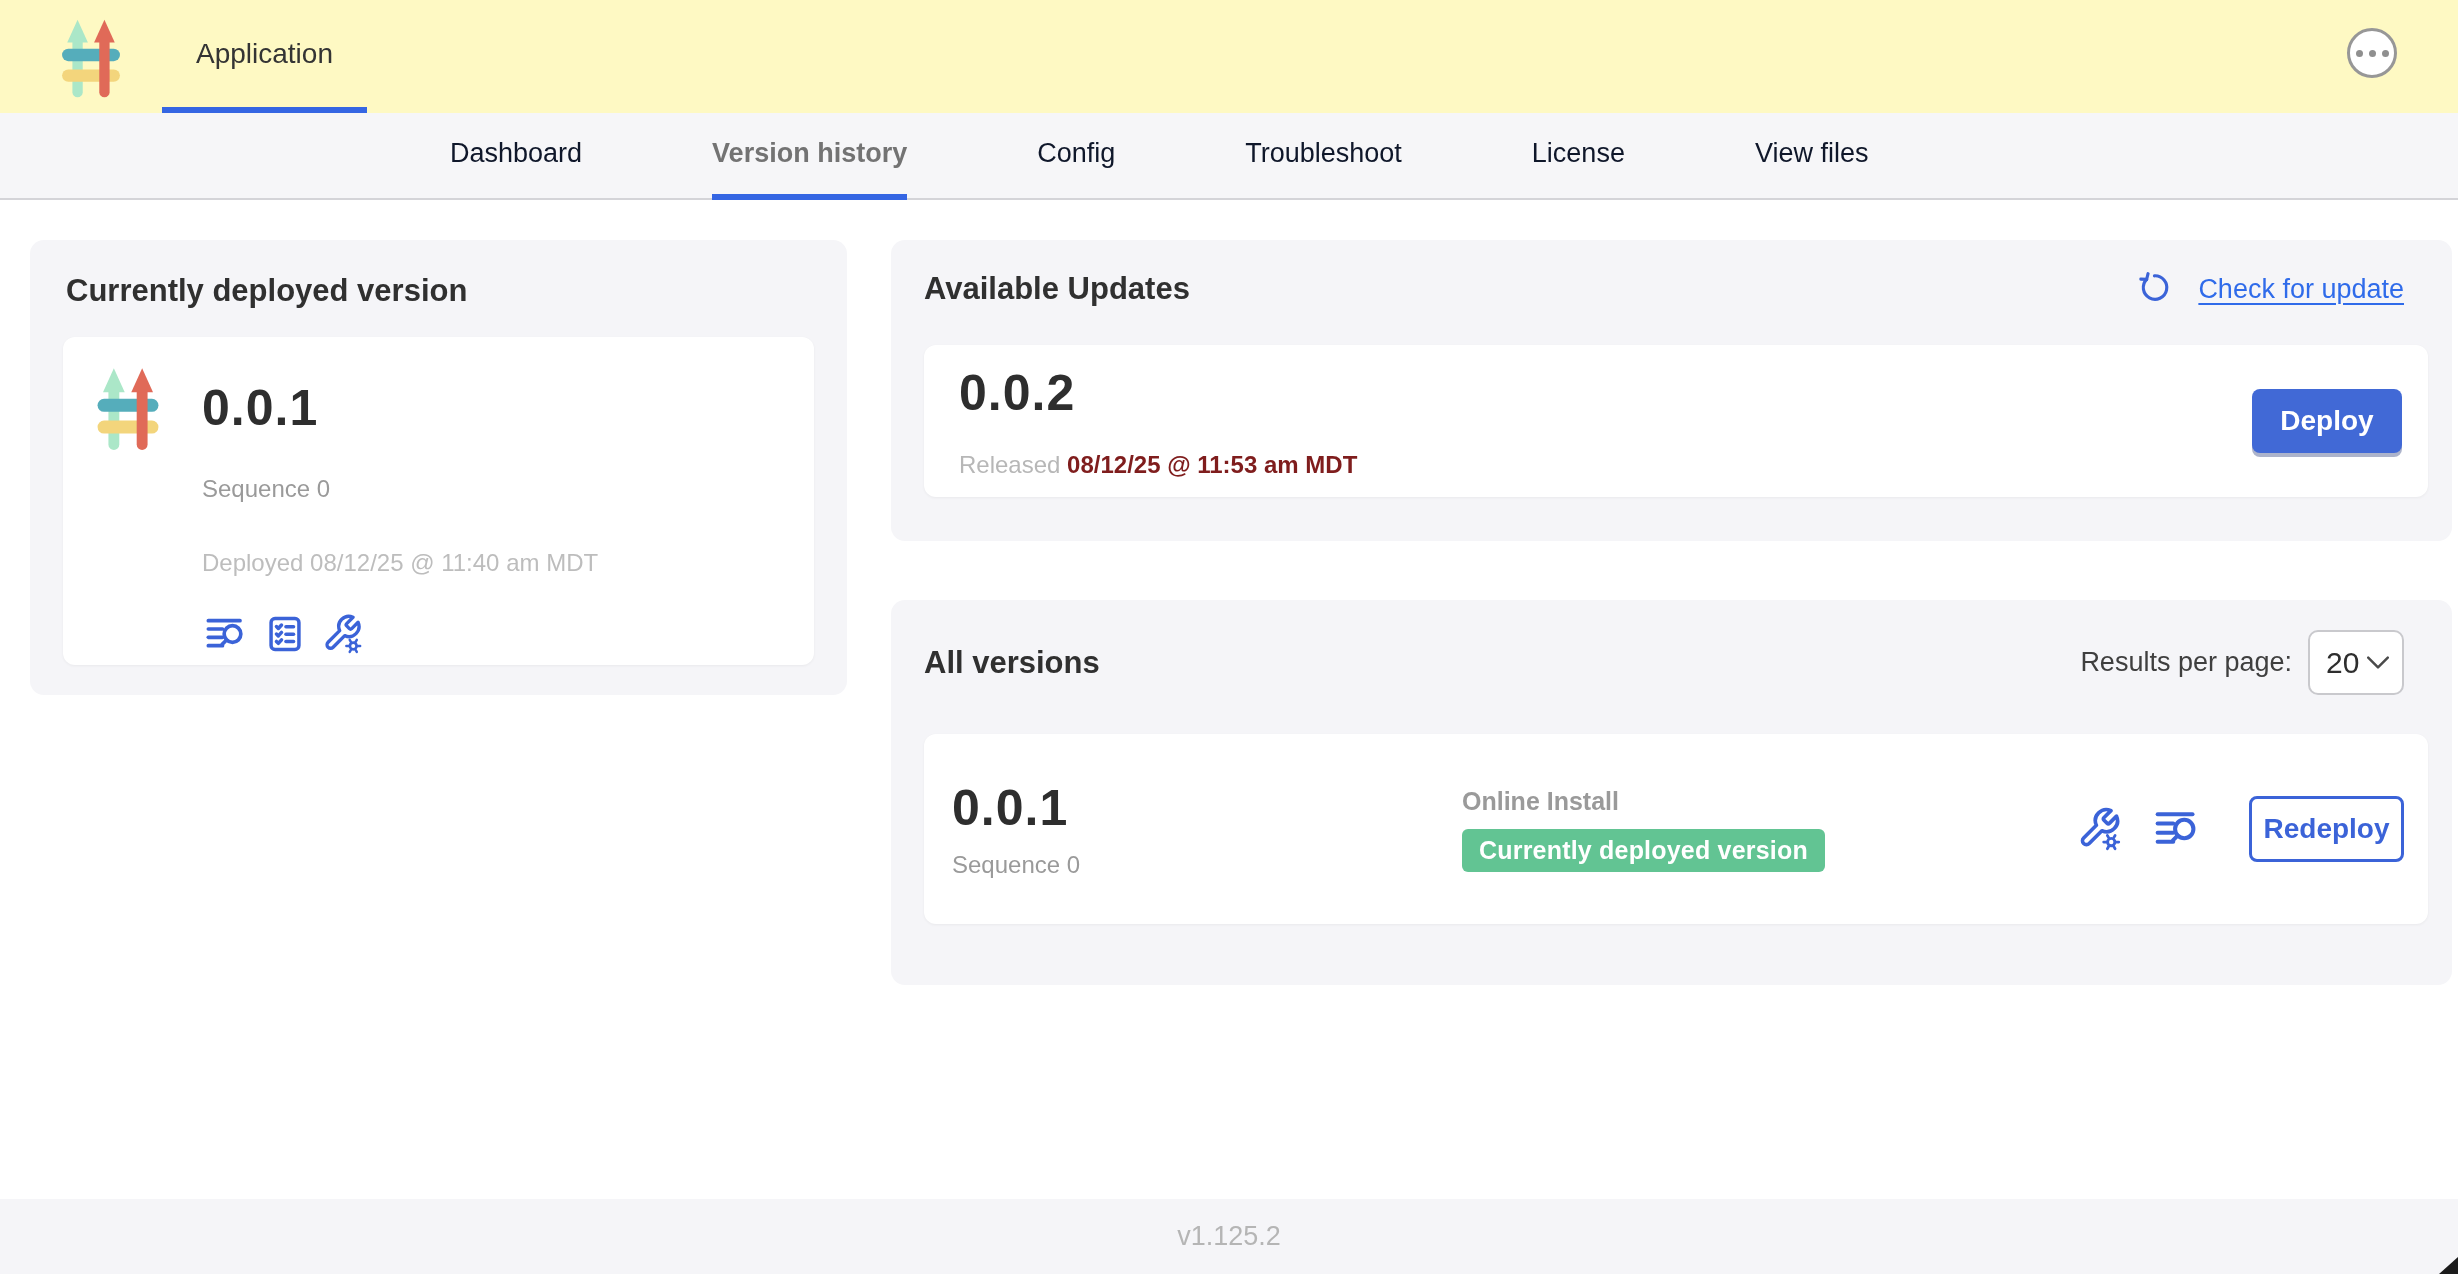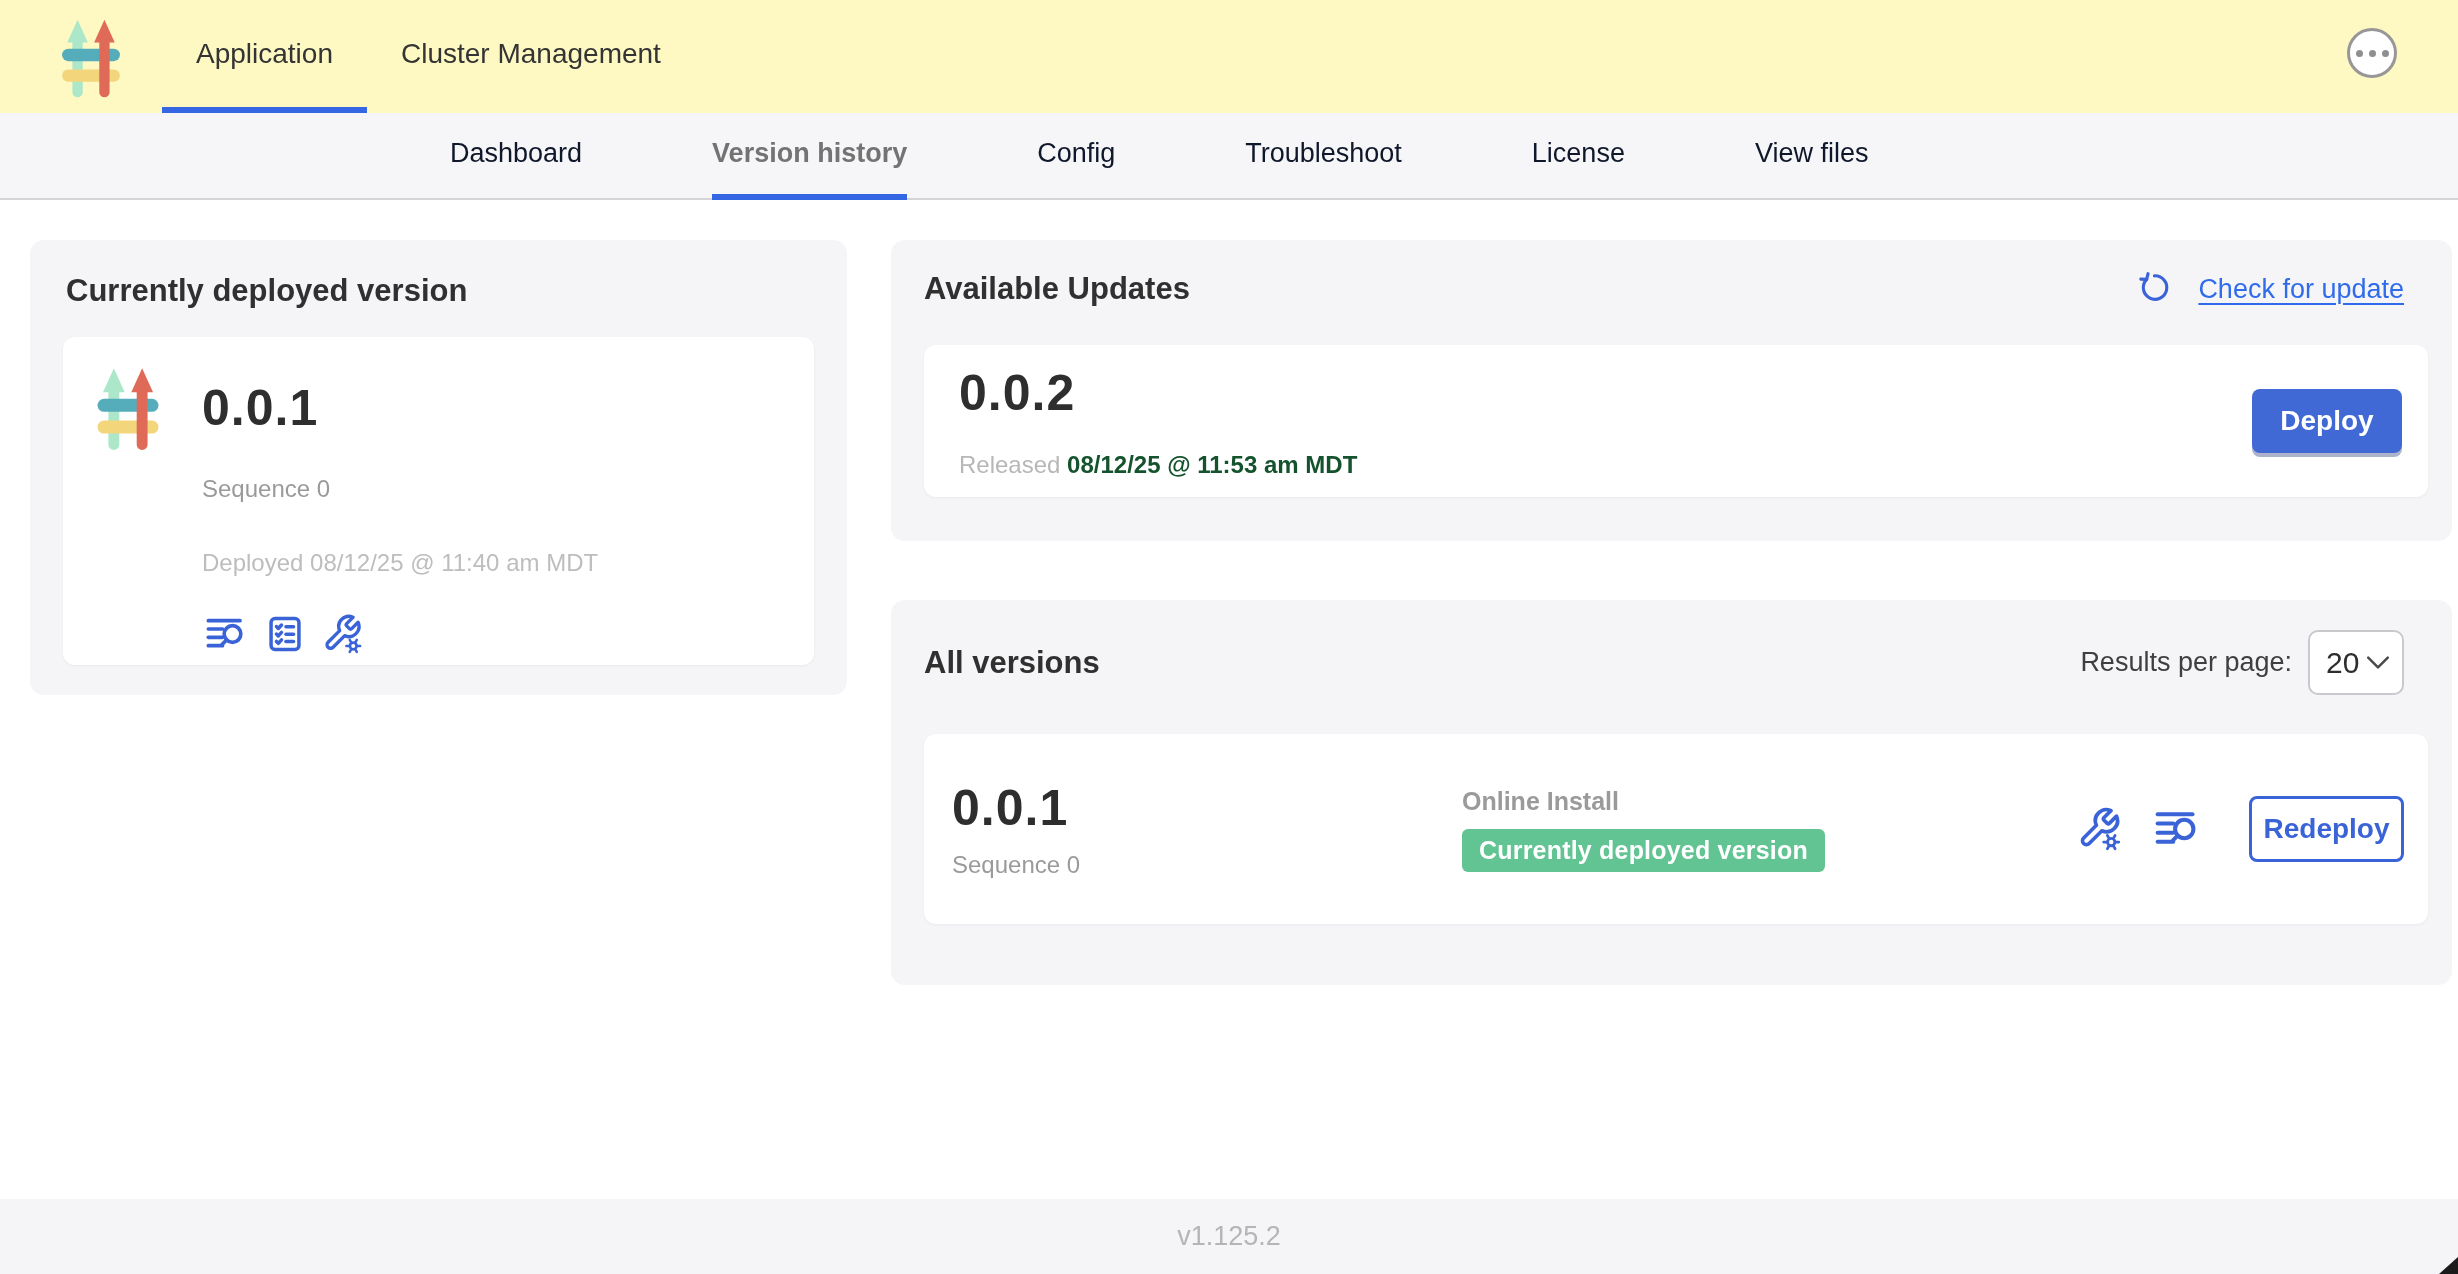--- a/index.html
+++ b/index.html
@@ -48,21 +48,21 @@
   .card-updates { left:891px; top:240px; width:1561px; height:301px; padding:30px 24px 0 33px; }
   .hdr-row { display:flex; justify-content:space-between; align-items:center; padding-right:24px; }
   .check-link { display:flex; align-items:center; gap:28px; color:#2f6bea; font-size:27px; font-weight:500;
                 text-decoration:none; cursor:pointer; }
   .check-link .txt { text-decoration:underline; text-underline-offset:5px; }
   .update-row { margin-top:37px; height:152px; background:#fff; border-radius:12px;
                 box-shadow:0 1px 3px rgba(0,0,0,.05); display:flex; align-items:center;
                 justify-content:space-between; padding:0 26px 0 35px; }
   .update-info { display:flex; flex-direction:column; gap:29px; }
   .released { font-size:24px; color:#b7b7b7; }
-  .released b { color:#14532d; font-weight:700; }
+  .released b { color:#7f1d1d; font-weight:700; }
   .deploy-btn { width:150px; height:64px; background:#4169d6; border:none; border-radius:8px;
                 box-shadow:0 4px 0 rgba(36,56,118,.38); color:#fff; font-size:28px; font-weight:700;
                 font-family:inherit; cursor:pointer; }
 
   .card-versions { left:891px; top:600px; width:1561px; height:385px; padding:30px 24px 0 33px; }
   .results { display:flex; align-items:center; gap:16px; font-size:27px; color:#3f3f3f; }
   .select-box { width:96px; height:65px; background:#fff; border:2px solid #c9c9cd; border-radius:10px;
                 display:flex; align-items:center; justify-content:space-between; padding:0 13px 0 16px;
                 font-size:30px; color:#2e2e2e; cursor:pointer; }
   .version-row { margin-top:39px; height:190px; background:#fff; border-radius:12px;
@@ -95,21 +95,20 @@
     <svg class="logo-sm" viewBox="0 0 60 80">
       <line x1="17" y1="74" x2="17" y2="22" stroke="#abe7c8" stroke-width="10" stroke-linecap="round"></line>
       <polygon points="7,26 27,26 17,4" fill="#abe7c8"></polygon>
       <rect x="2" y="32" width="56" height="12" rx="6" fill="#55adbb"></rect>
       <rect x="2" y="52" width="56" height="12" rx="6" fill="#f3d57c"></rect>
       <line x1="43" y1="74" x2="43" y2="22" stroke="#e06a58" stroke-width="10" stroke-linecap="round"></line>
       <polygon points="33,26 53,26 43,4" fill="#e06a58"></polygon>
     </svg>
     <nav class="top-tabs">
       <div class="top-tab active">Application</div>
-      <div class="top-tab">Cluster Management</div>
     </nav>
     <button class="ellipsis-btn">
       <span class="dot"></span>
       <span class="dot"></span>
       <span class="dot"></span>
     </button>
   </header>
 
   <nav class="subnav">
     <div class="sub-tab">Dashboard</div>

